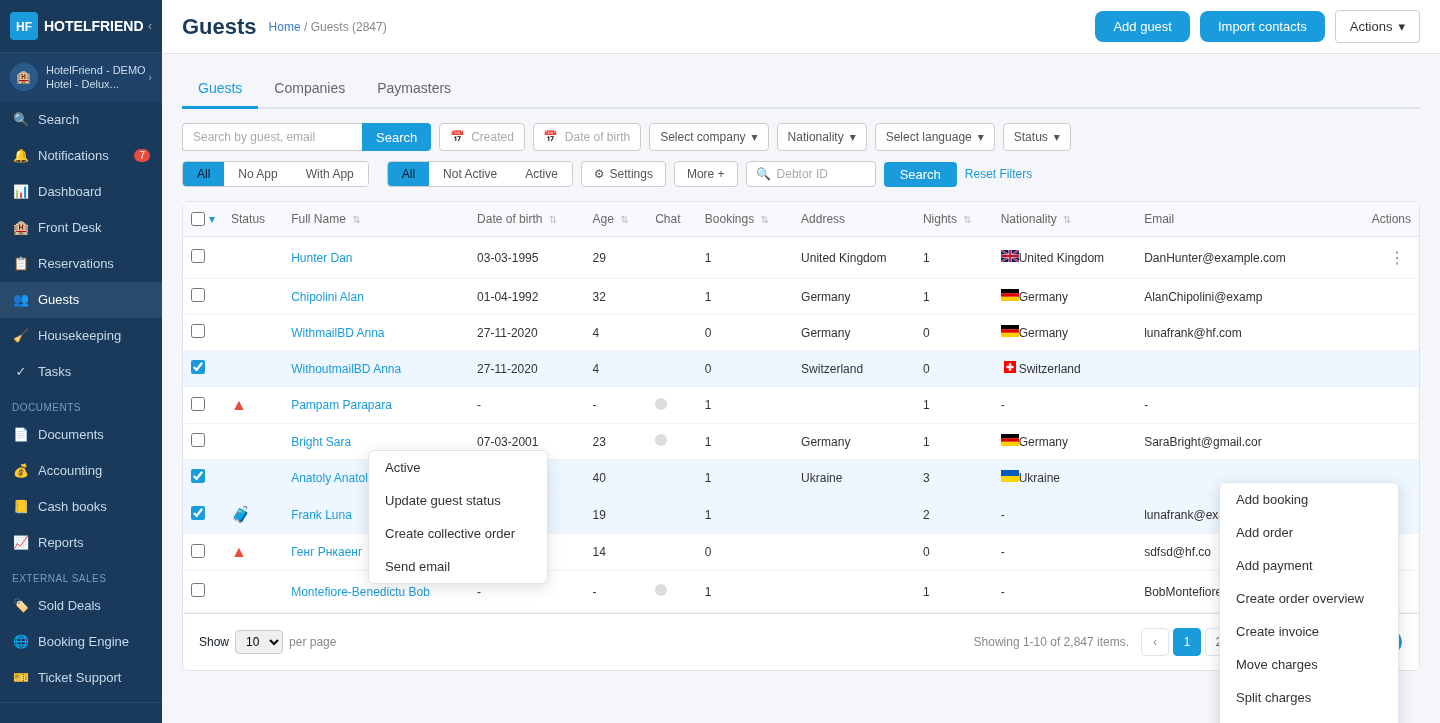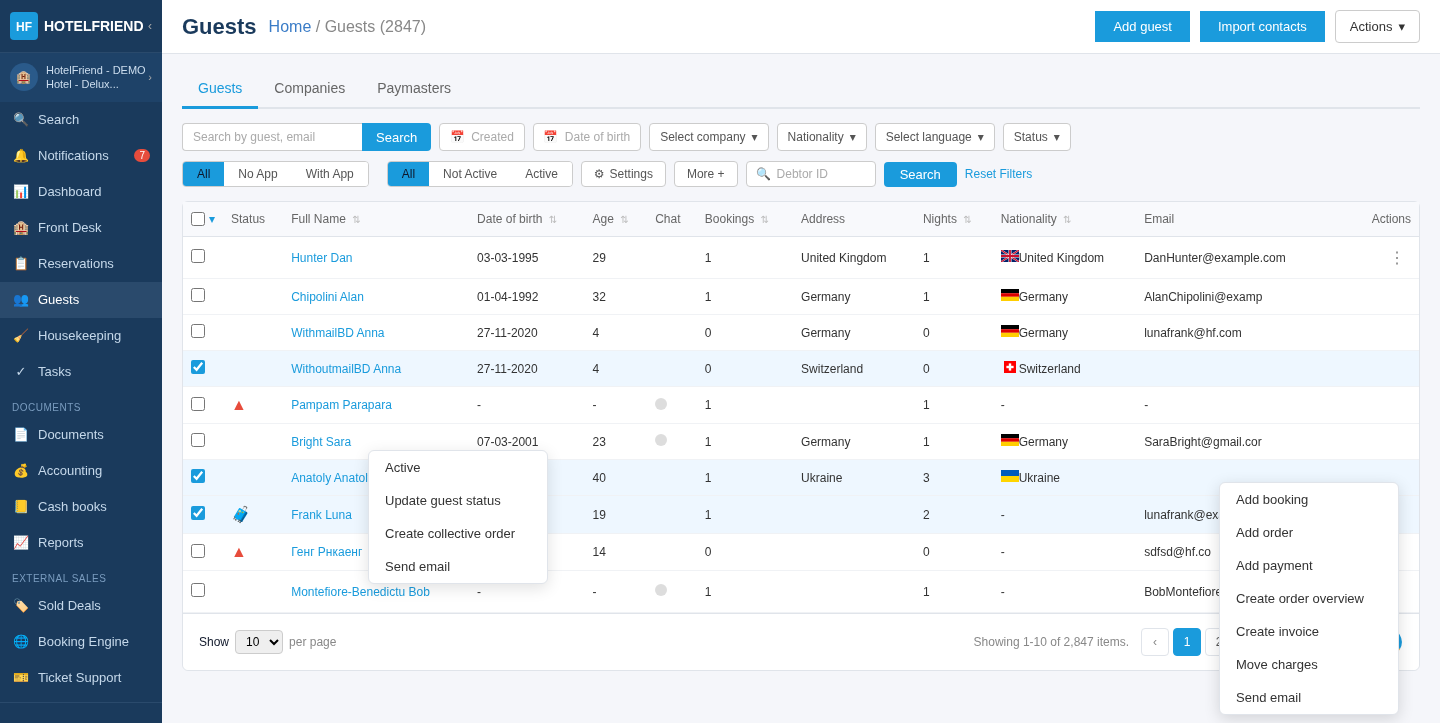--- a/index.html
+++ b/index.html
@@ -21,24 +21,24 @@
     .sidebar-item .icon { width: 18px; height: 18px; margin-right: 8px; display: flex; align-items: center; justify-content: center; flex-shrink: 0; }
     .badge { background: #e74c3c; color: #fff; border-radius: 10px; font-size: 10px; padding: 1px 5px; margin-left: auto; }
     .sidebar-bottom { margin-top: auto; border-top: 1px solid #2a4a6c; padding: 10px; display: flex; align-items: center; }
 
     
     .main { flex: 1; display: flex; flex-direction: column; overflow: hidden; }
 
     
     .topbar { background: #fff; padding: 10px 20px; display: flex; align-items: center; border-bottom: 1px solid #e0e4ea; min-height: 54px; }
     .topbar-title { font-size: 22px; font-weight: 600; color: #1a3a5c; margin-right: 12px; }
-    .breadcrumb { font-size: 16px; color: #888; margin-right: auto; }
+    .breadcrumb { font-size: 12px; color: #888; margin-right: auto; }
     .breadcrumb a { color: #3a7cc7; text-decoration: none; }
     .topbar-actions { display: flex; gap: 10px; align-items: center; }
-    .btn-primary { background: #1a9bdc; color: #fff; border: none; padding: 8px 18px; border-radius: 0; cursor: pointer; font-size: 13px; font-weight: 500; }
+    .btn-primary { background: #1a9bdc; color: #fff; border: none; padding: 8px 18px; border-radius: 8px; cursor: pointer; font-size: 13px; font-weight: 500; }
     .btn-actions { background: #fff; color: #333; border: 1px solid #ccc; padding: 8px 14px; border-radius: 4px; cursor: pointer; font-size: 13px; display: flex; align-items: center; gap: 6px; }
 
     
     .content { flex: 1; overflow-y: auto; padding: 16px 20px; }
 
     
     .tabs { display: flex; border-bottom: 2px solid #e0e4ea; margin-bottom: 14px; }
     .tab { padding: 10px 16px; cursor: pointer; font-size: 14px; color: #666; border-bottom: 3px solid transparent; margin-bottom: -2px; }
     .tab.active { color: #1a9bdc; border-bottom-color: #1a9bdc; font-weight: 500; }
 
@@ -548,20 +548,21 @@
         <div class="status-dropdown-item">Send email</div>
       </div>
 
       <div class="actions-dropdown">
         <div class="actions-dropdown-item">Add booking</div>
         <div class="actions-dropdown-item">Add order</div>
         <div class="actions-dropdown-item">Add payment</div>
         <div class="actions-dropdown-item">Create order overview</div>
         <div class="actions-dropdown-item">Create invoice</div>
         <div class="actions-dropdown-item">Move charges</div>
+        <div class="actions-dropdown-item">Split charges</div>
         <div class="actions-dropdown-item">Send email</div>
 
       </div>
 
       <div class="pagination-row">
         <span class="show-label">Show</span>
         <select class="per-page-select">
           <option>10</option>
           <option>25</option>
           <option>50</option>

